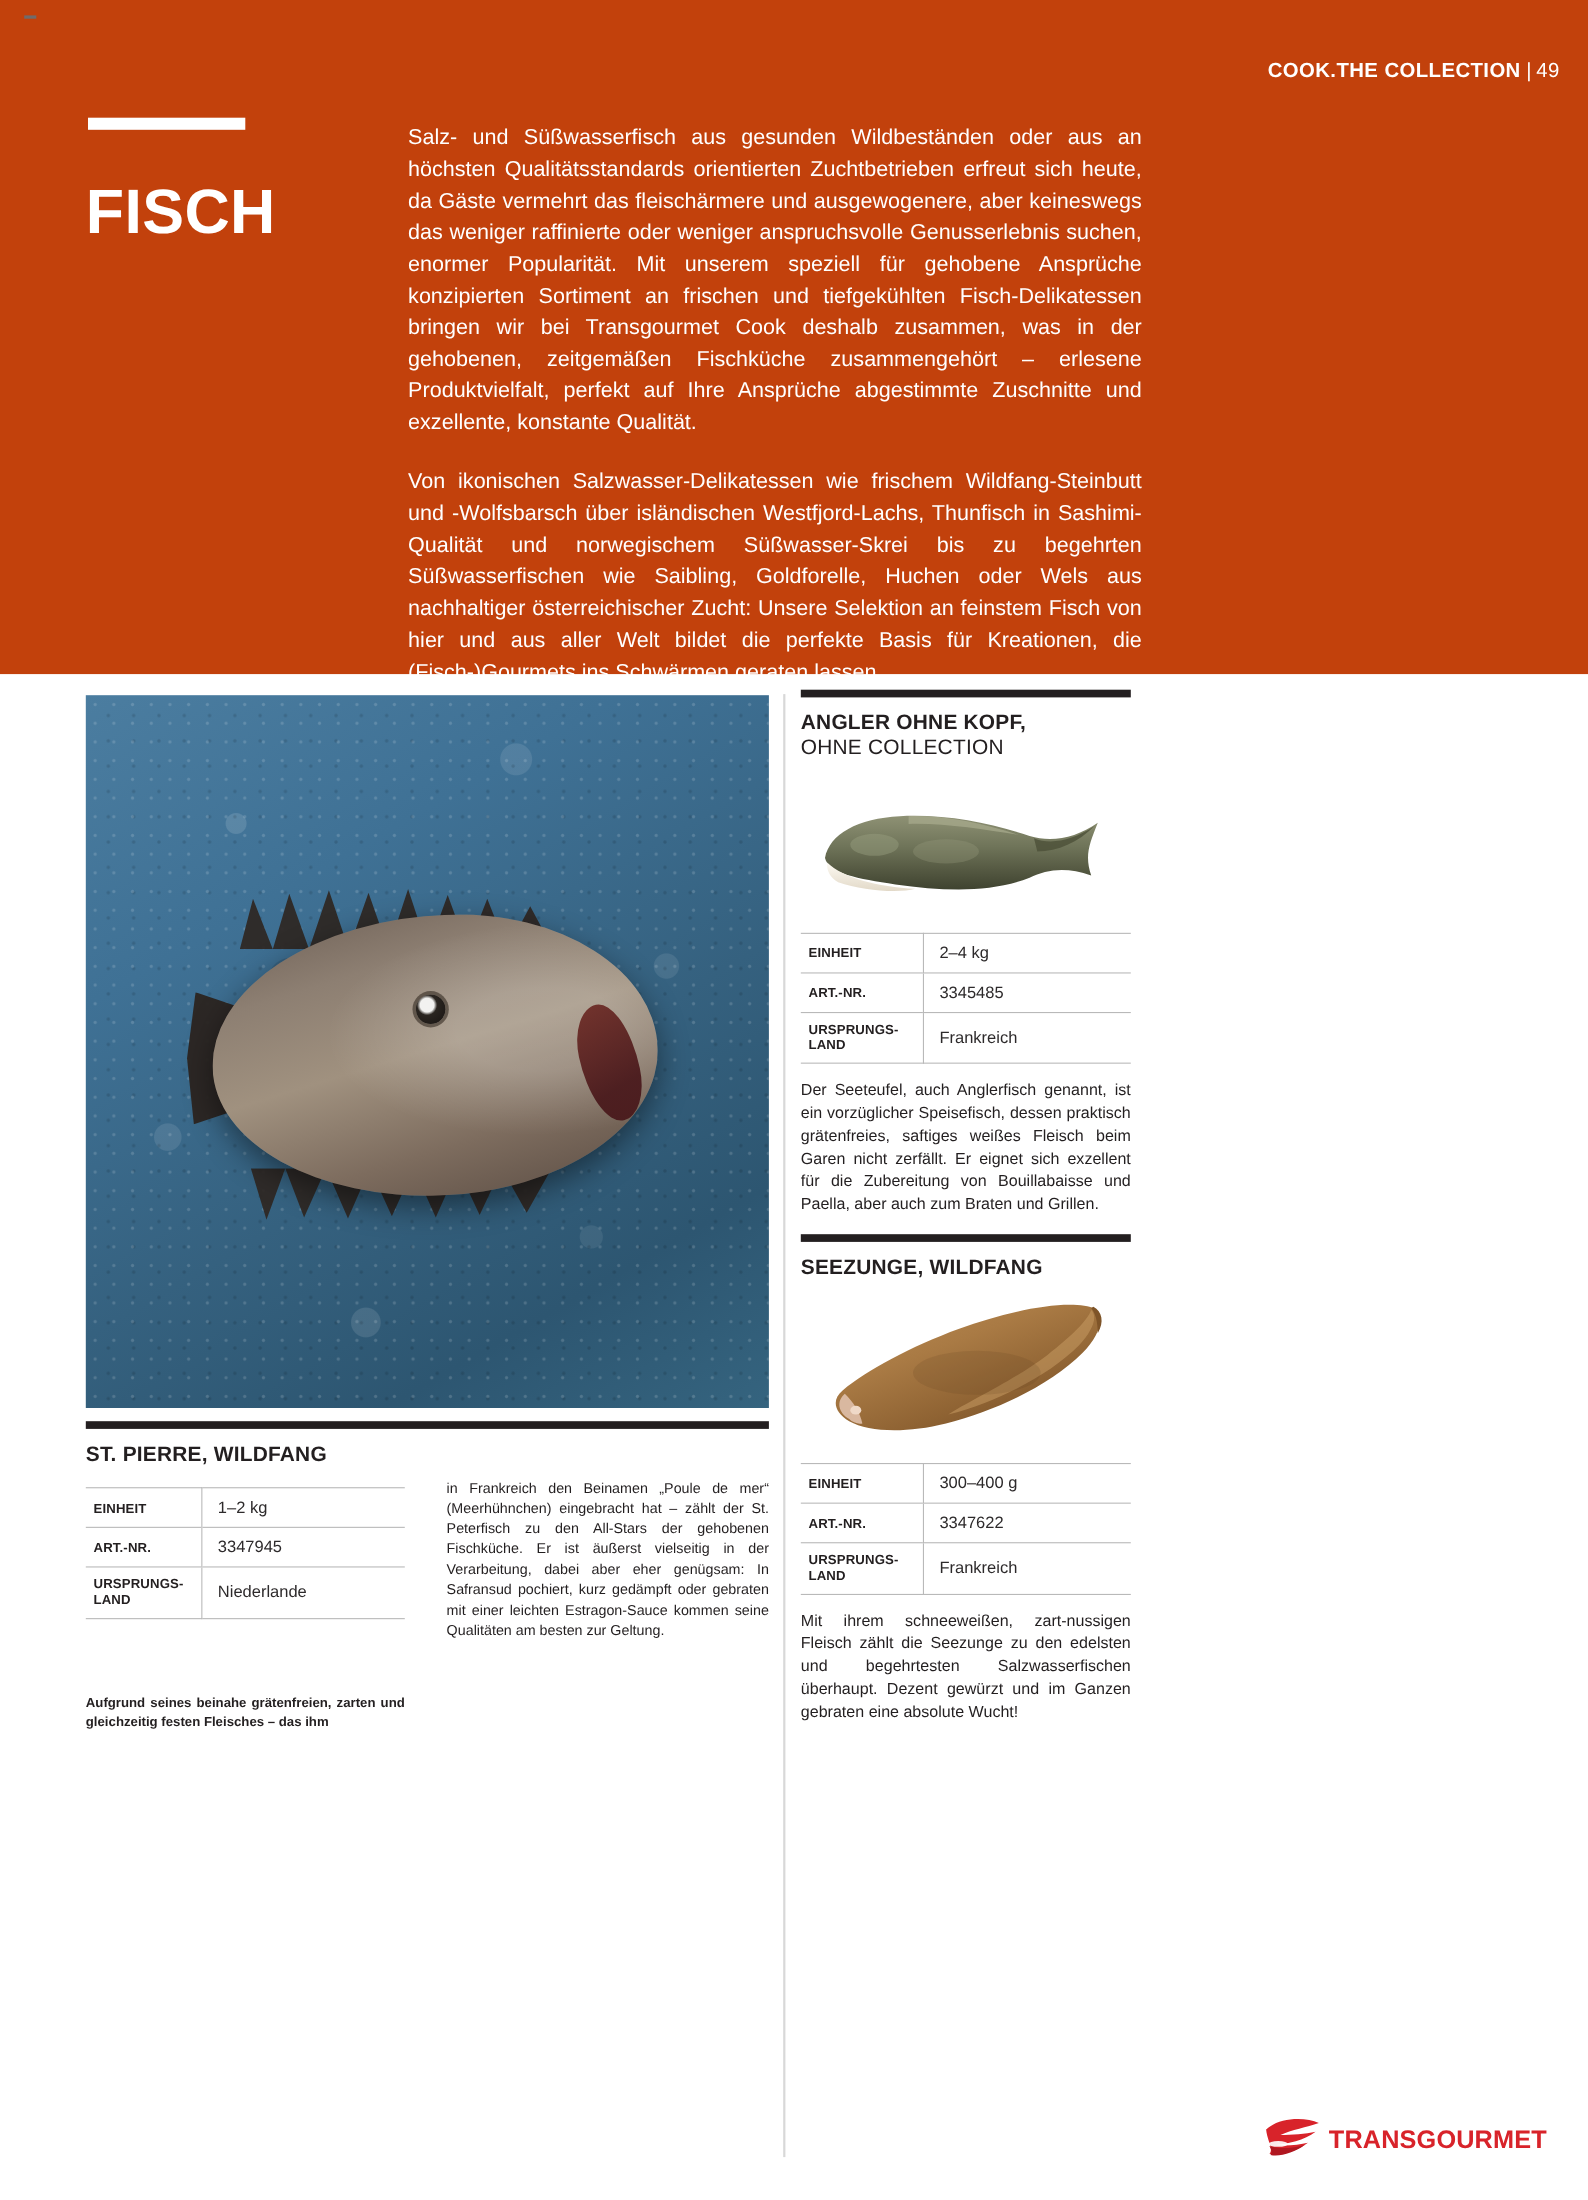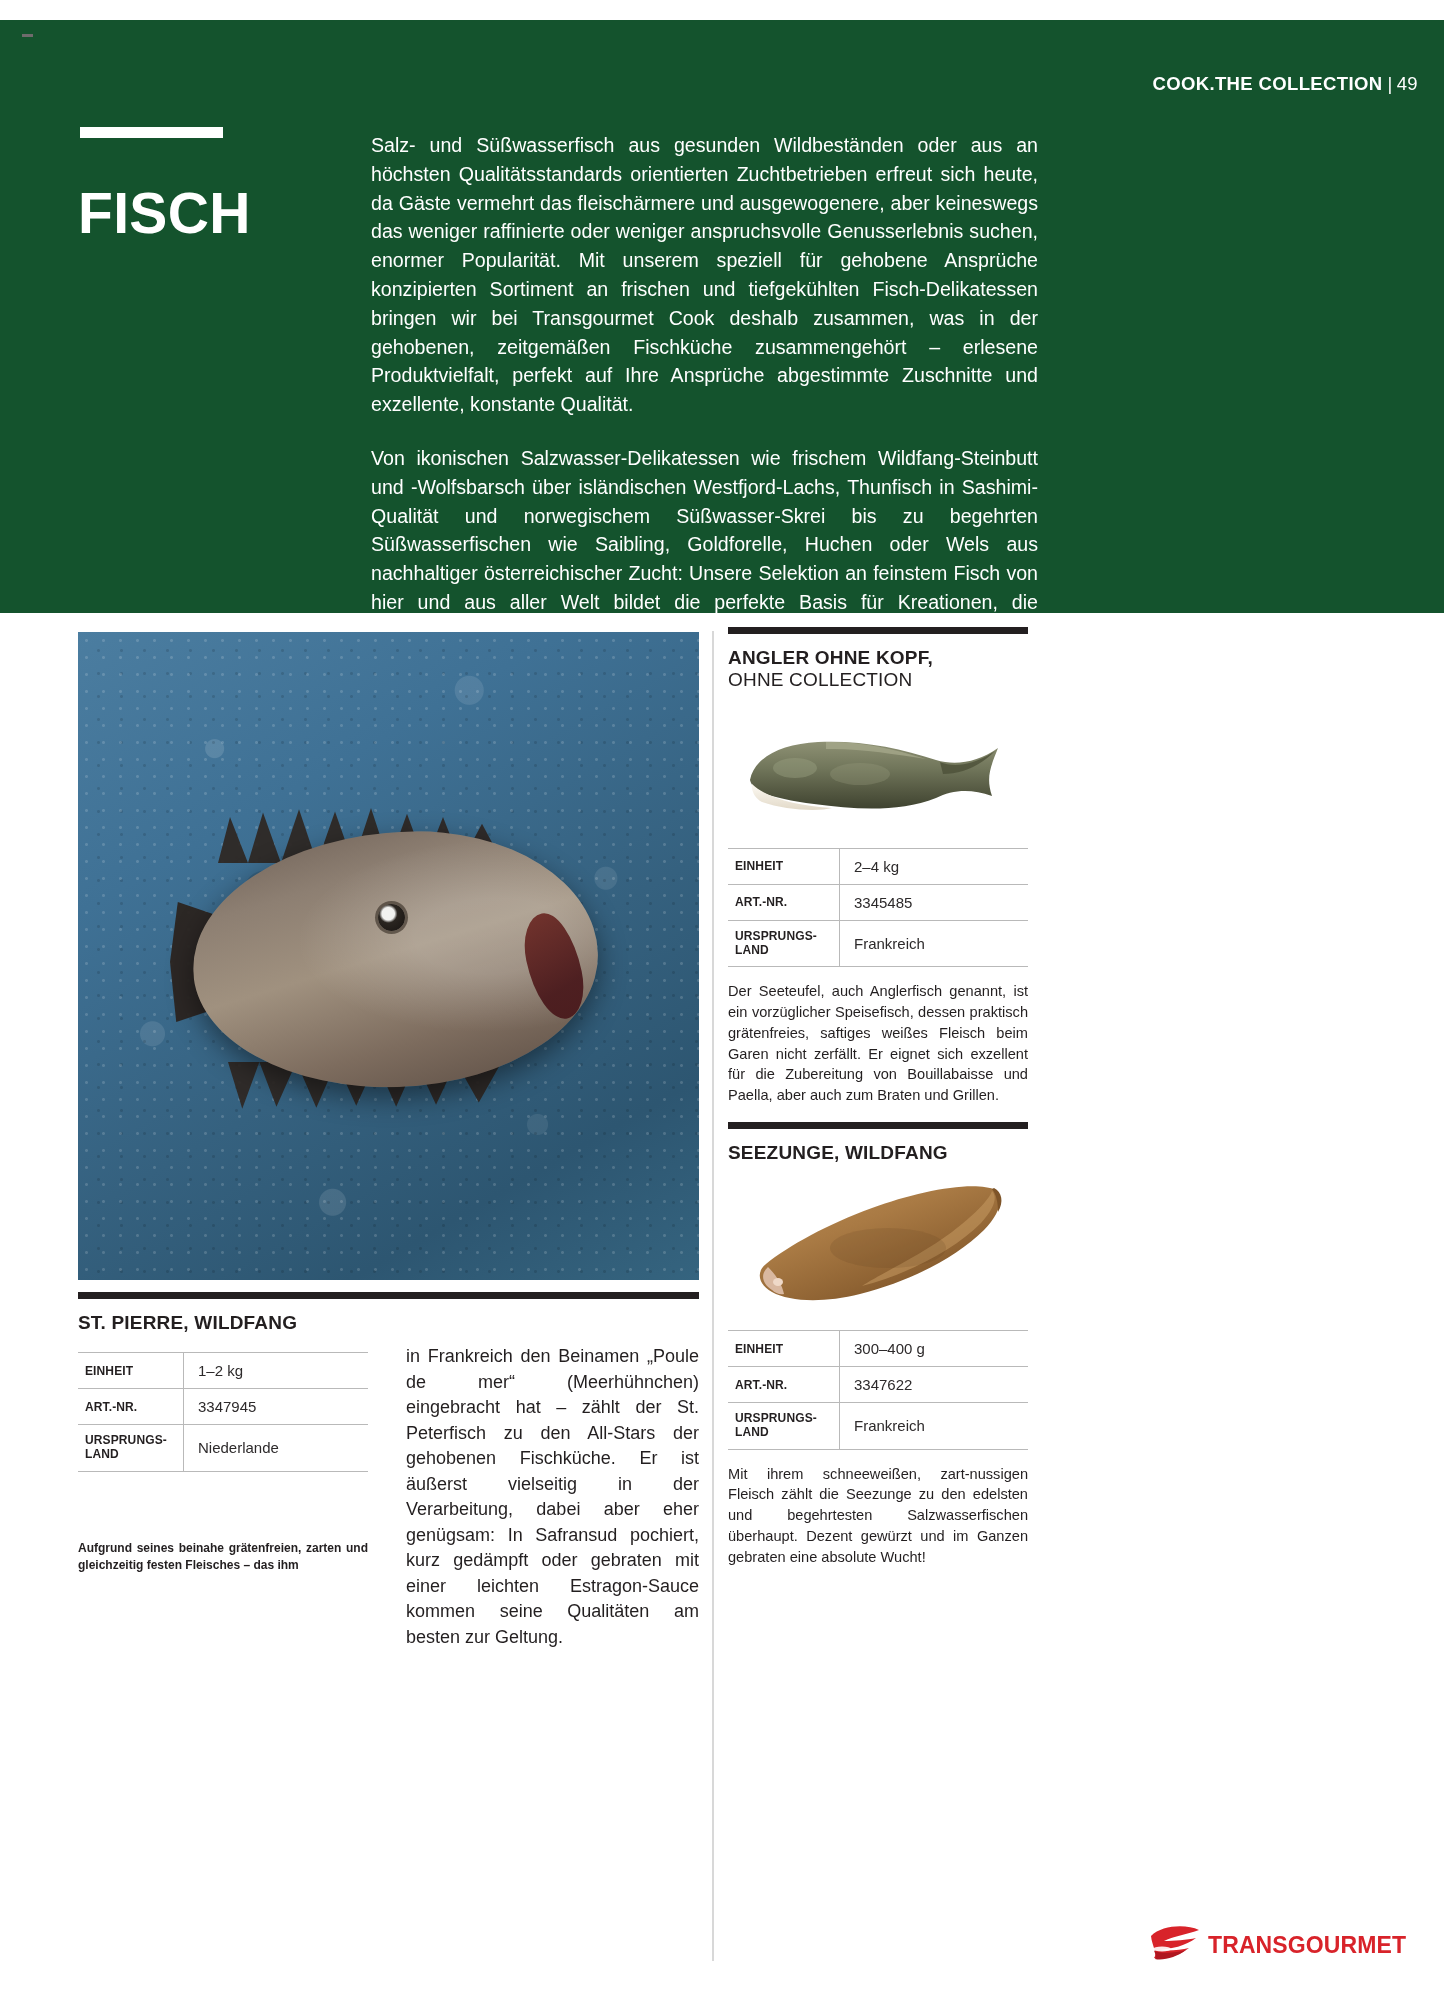--- a/index.html
+++ b/index.html
@@ -10,22 +10,21 @@
     font-family:"Liberation Sans",sans-serif;
     color:#231f20;
     position:relative;
     overflow:hidden;
   }
   .page{position:relative;width:1444px;height:2000px;}
 
   
   .hero{
     position:absolute;left:0;top:0;width:1444px;height:613px;
-    background:#14532d;
-    margin-top:20px;
+    background:#c2410c;
   }
   .crop-mark{
     position:absolute;left:22px;top:14px;width:11px;height:3px;
     background:#6f6b6c;
   }
   .running-head{
     position:absolute;right:26px;top:53px;
     color:#ffffff;font-size:18.5px;letter-spacing:.02em;
     white-space:nowrap;
   }
@@ -162,21 +161,21 @@
   .col-left-bottom{position:absolute;left:78px;top:679px;width:621px;}
   .left-rule{width:621px;height:7px;background:#231f20;}
   .left-title{
     font-size:19px;font-weight:bold;letter-spacing:.01em;margin-top:13px;color:#231f20;
   }
   .bottom-grid{position:relative;margin-top:10px;width:621px;}
   .spec-left{position:absolute;left:0;top:0;width:290px;}
   table.spec.small{width:290px;}
   table.spec.small tr td:first-child{width:98px;}
   .left-body{
-    position:absolute;left:328px;top:0;width:293px;font-size:18px;line-height:1.42;
+    position:absolute;left:328px;top:0;width:293px;font-size:13px;line-height:1.42;
     text-align:justify;font-weight:300;
   }
   .left-body-2{
     position:absolute;left:0;top:196px;width:290px;font-size:12px;line-height:1.42;
     text-align:justify;font-weight:700;
   }
 
   
   .logo{position:absolute;left:1148px;top:1920px;width:260px;height:56px;}
   .logo-mark{position:absolute;left:0;top:4px;width:54px;height:46px;}

